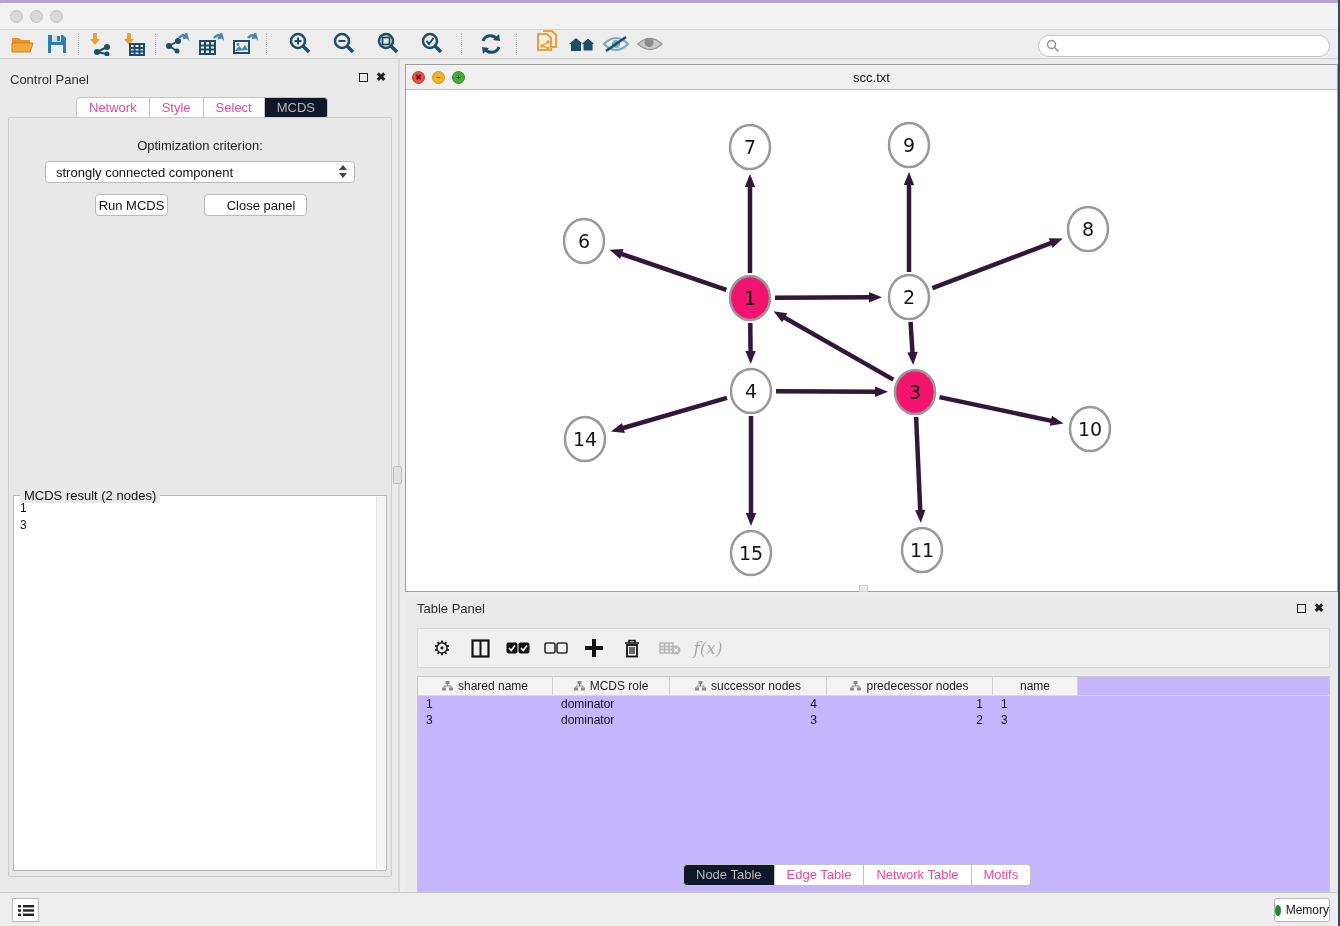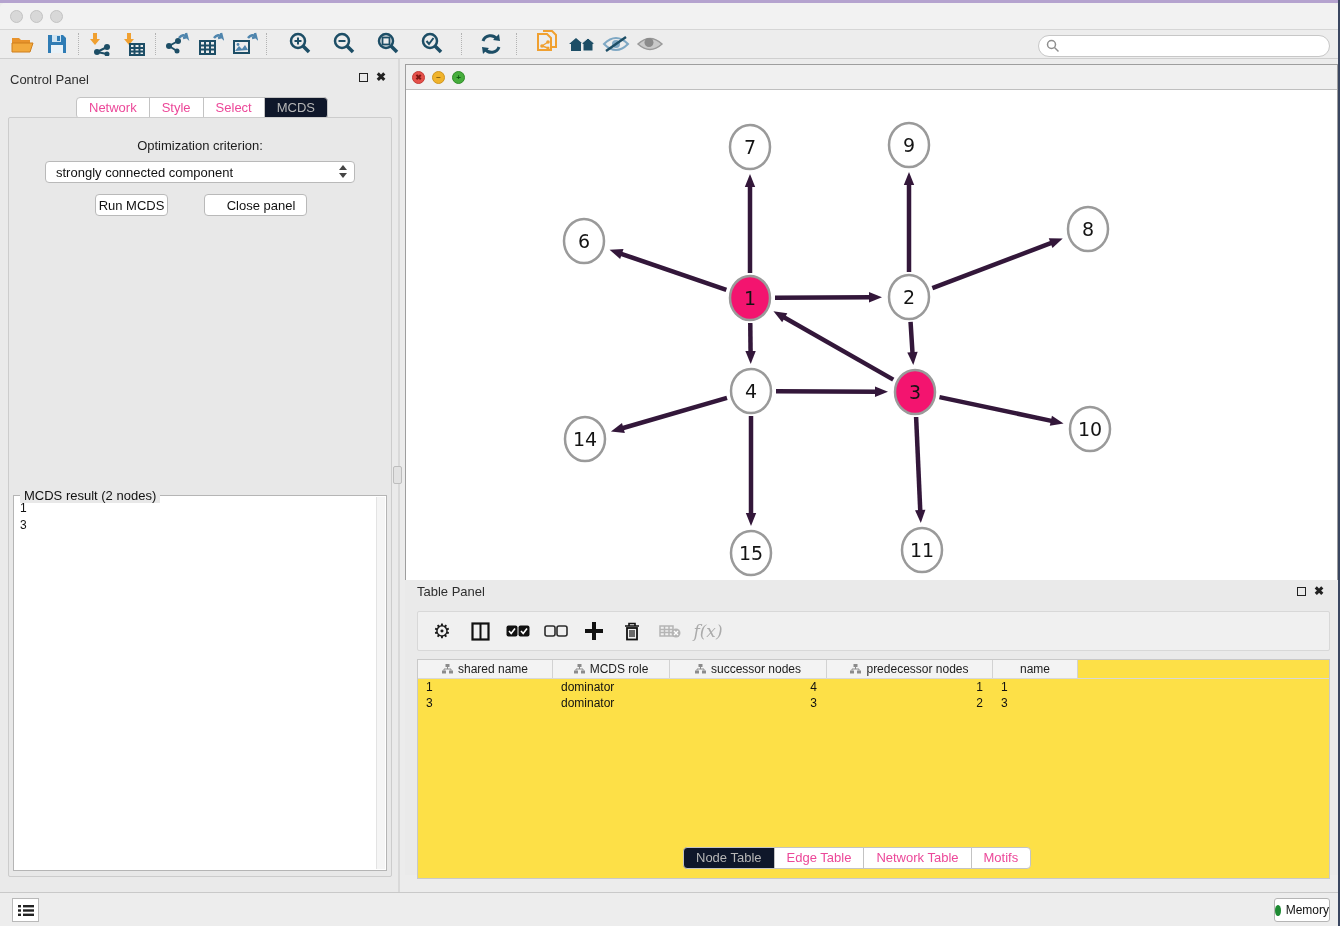--- a/index.html
+++ b/index.html
@@ -60,27 +60,27 @@
   #net-titlebar { left:0; top:0; width:100%; height:25px; background:#f0f0f0; border-bottom:1px solid #bfbfbf; }
   #net-title { width:100%; text-align:center; top:5px; font-size:13px; color:#111; }
   .tl { width:13px; height:13px; border-radius:50%; display:flex; align-items:center; justify-content:center; font-size:8px; font-weight:bold; }
   #tl-close { background:#e5504a; border:1px solid #c23b36; color:#7d1511; }
   #tl-min { background:#f0b32b; border:1px solid #cf9620; color:#7e5a0d; }
   #tl-max { background:#46ad3c; border:1px solid #2f8c28; color:#0f5a10; }
   #net-canvas { left:0; top:25px; width:931px; height:501px; background:#fff; }
   #canvas-grip { left:453px; top:520px; width:9px; height:7px; background:#ebebeb; border:1px solid #cfcfcf; }
 
   
-  #table-panel { left:405px; top:580px; width:933px; height:295px; background:#eaeaea; }
+  #table-panel { left:405px; top:597px; width:933px; height:295px; background:#eaeaea; }
   #tp-title { left:12px; top:4px; font-size:13px; color:#2e2e2e; }
   #tp-btns { right:14px; top:6px; }
   #tp-toolbar { left:12px; top:31px; width:913px; height:40px; background:#f0f0f0; border:1px solid #d8d8d8; border-radius:2px; display:flex; align-items:center; gap:14px; padding-left:12px; }
   .tp-icon { width:24px; height:24px; display:flex; align-items:center; justify-content:center; }
   #fx-icon { font-family:"DejaVu Serif",serif; font-style:italic; font-size:17px; color:#ababab; }
-  #tbl { left:12px; top:79px; width:913px; height:220px; background:#fde047; border:1px solid #c9c9c9; }
+  #tbl { left:12px; top:79px; width:913px; height:220px; background:#c4b5fd; border:1px solid #c9c9c9; }
   #tbl-head { display:flex; height:19px; border-bottom:1px solid #d8d8d8; font-size:12px; color:#1c1c1c; }
   .th { background:#f3f3f3; border-right:1px solid #d2d2d2; display:flex; align-items:center; justify-content:center; gap:5px; }
   .tr { display:flex; height:16px; font-size:12px; color:#111; }
   .td { display:flex; align-items:center; }
   .c1 { width:135px; } .c2 { width:117px; } .c3 { width:157px; } .c4 { width:166px; } .c5 { width:85px; }
   .al { padding-left:8px; } .ar { justify-content:flex-end; padding-right:10px; }
   #tbl-tabs { left:278px; top:267px; }
   
   #status-bar { left:0; top:892px; width:1338px; height:34px; background:#ededed; border-top:1px solid #c9c9c9; }
   #list-btn { left:12px; top:5px; width:27px; height:24px; background:#fff; border:1px solid #b9b9b9; display:flex; align-items:center; justify-content:center; }
@@ -280,20 +280,21 @@
 <div class="abs" id="v-divider"></div>
 <div class="abs" id="divider-grip"></div>
 
 <div class="abs" id="net-window">
   <div class="abs" id="net-titlebar">
     <div class="abs" style="left:6px; top:6px; display:flex; gap:7px;">
       <span class="tl" id="tl-close">✖</span>
       <span class="tl" id="tl-min">−</span>
       <span class="tl" id="tl-max">+</span>
     </div>
+    <div class="abs" id="net-title">scc.txt</div>
   </div>
   <svg class="abs" id="net-canvas" viewBox="0 0 931 501">
       <g>
         <line x1="344" y1="183" x2="344" y2="94" stroke="#33173a" stroke-width="4.5"></line>
         <polygon points="344,84 349.2,97 338.8,97" fill="#33173a"></polygon>
       </g>
       <g>
         <line x1="320.35509953567447" y1="199.88096791285207" x2="212.99445268720183" y2="163.01616748897894" stroke="#33173a" stroke-width="4.5"></line>
         <polygon points="203.5364925014716,159.76855465411975 217.52059941704766,159.07231204285696 214.14308206879412,168.90859063601638" fill="#33173a"></polygon>
       </g>

